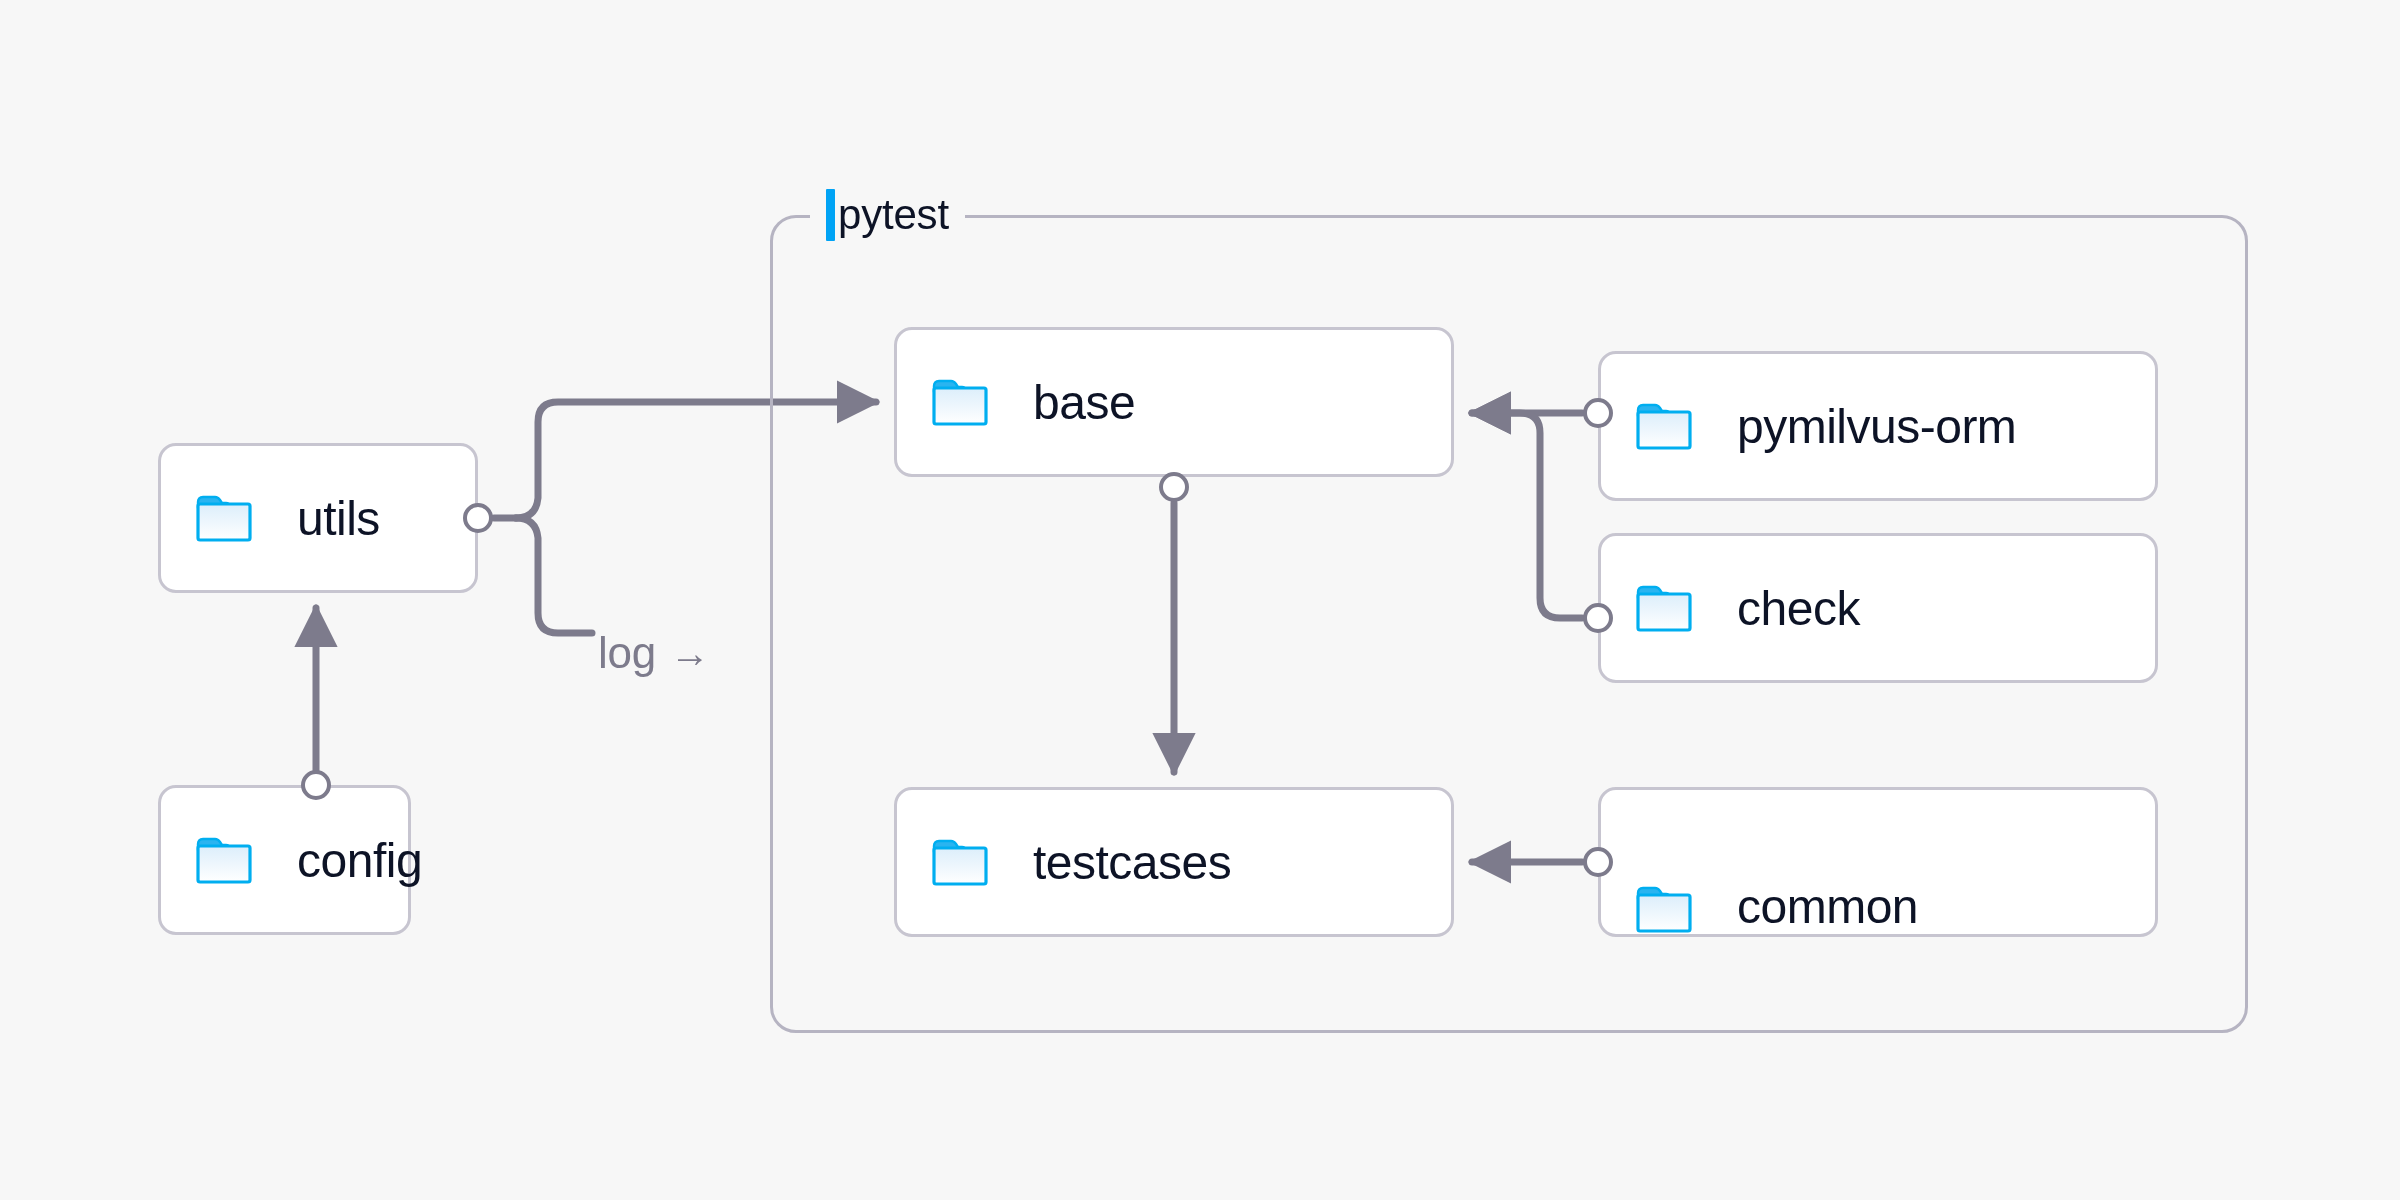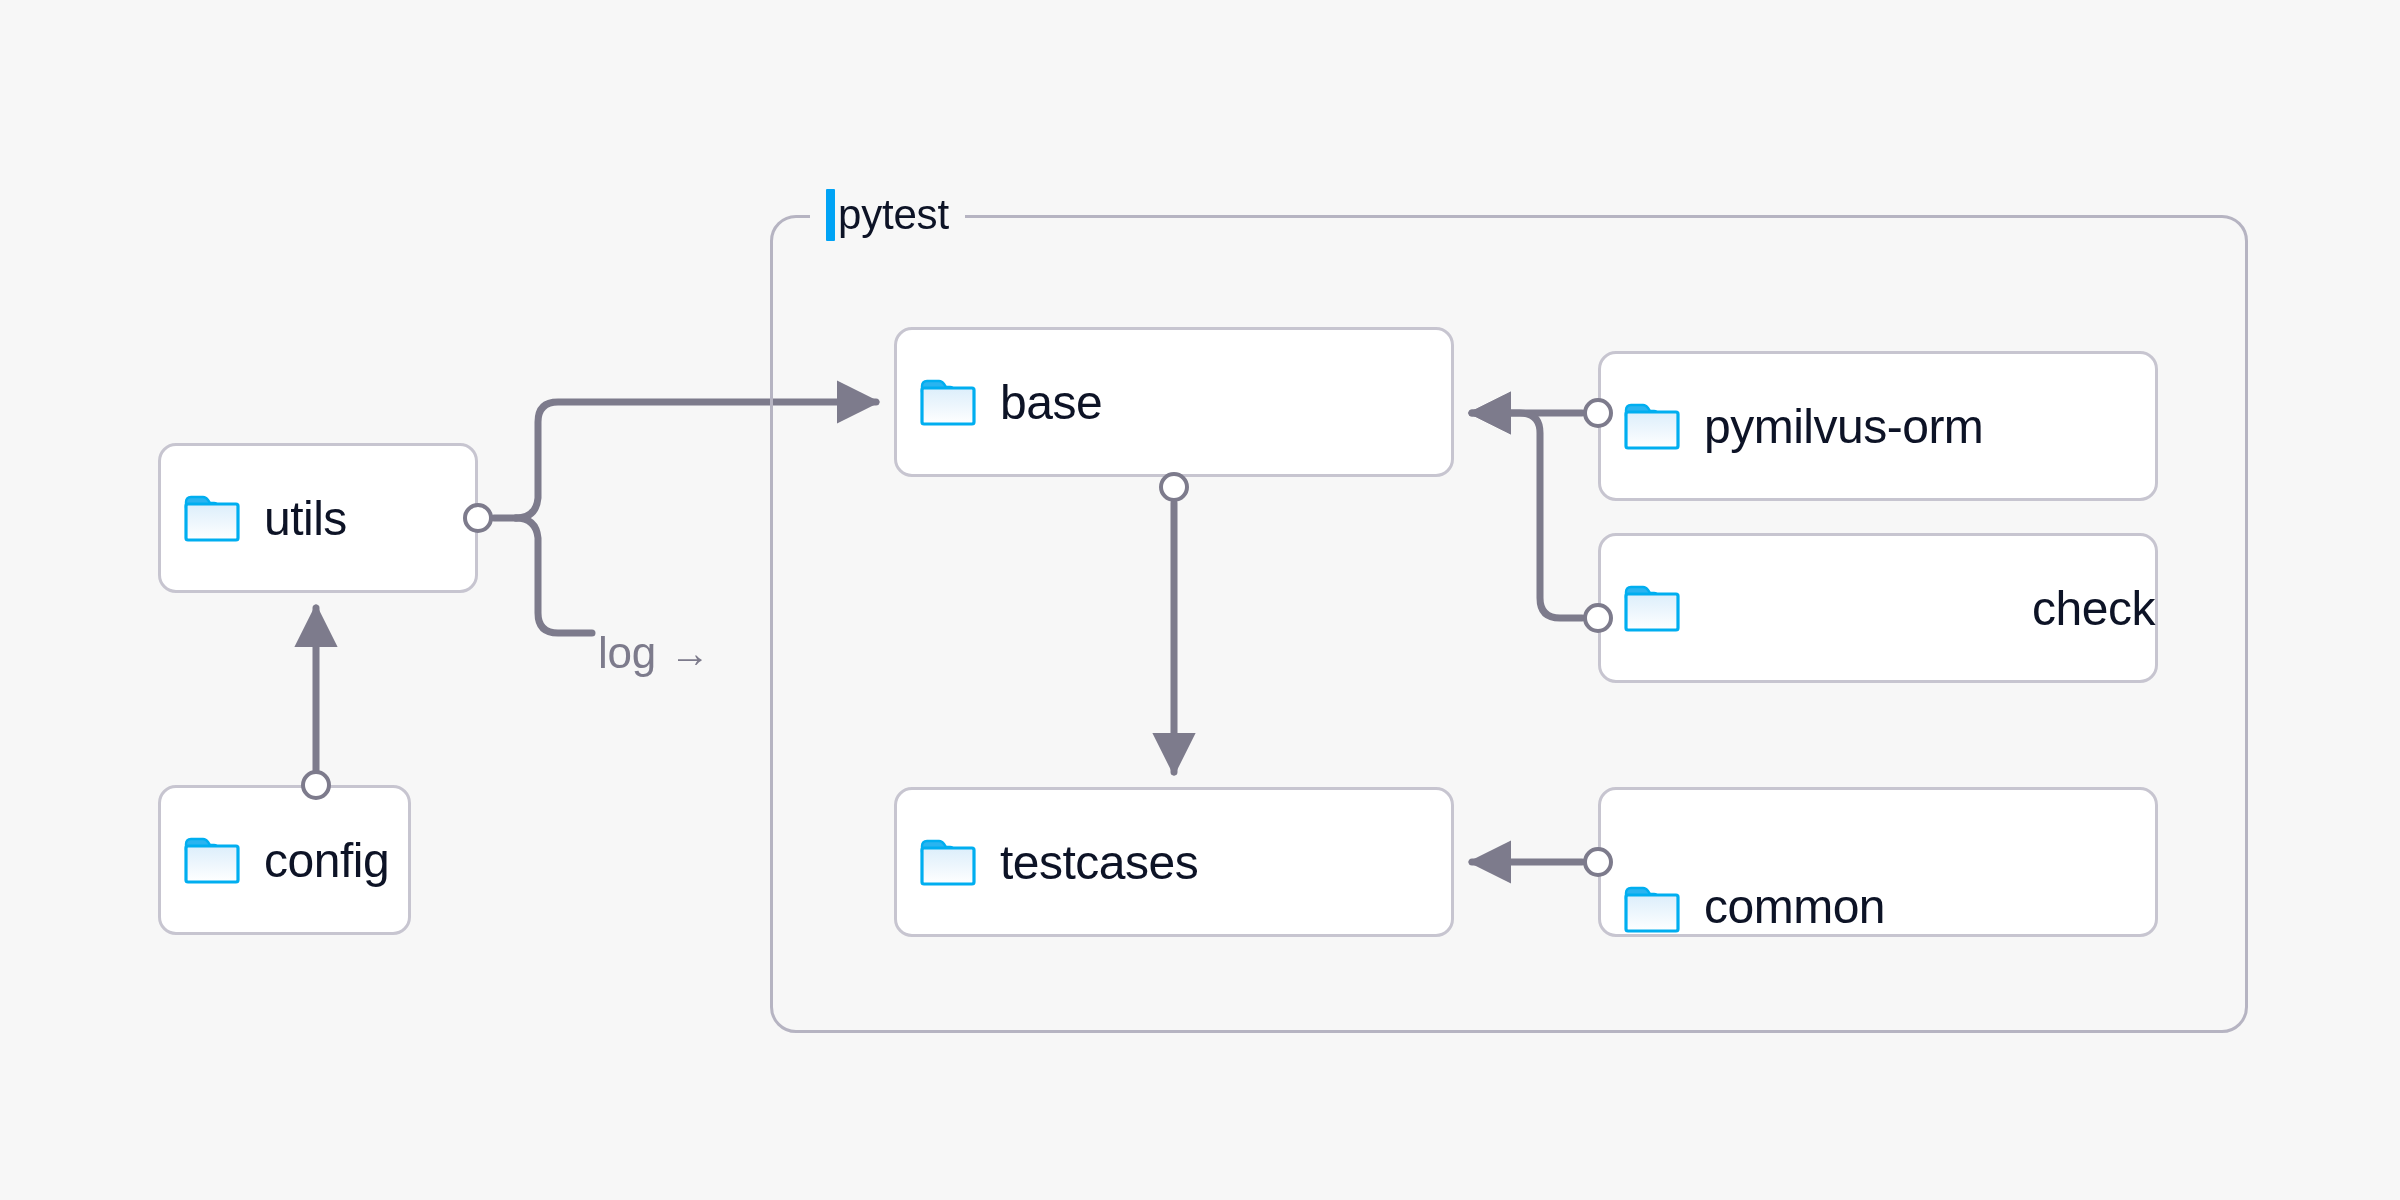--- a/index.html
+++ b/index.html
@@ -60,22 +60,22 @@
 
   
   .node {
     position: absolute;
     box-sizing: border-box;
     background: #ffffff;
     border: 3px solid #c7c5d0;
     border-radius: 18px;
     display: flex;
     align-items: center;
-    padding-left: 22px;
-    gap: 23px;
+    padding-left: 34px;
+    gap: 44px;
   }
   .node-label {
     font-size: 48px;
     color: #0d1326;
     letter-spacing: -0.5px;
     white-space: nowrap;
   }
   .folder-icon {
     flex: 0 0 auto;
     width: 58px;
@@ -192,21 +192,21 @@
   </div>
 
   <div class="node" style="left:1598px; top:327px; width:560px; height:150px;margin-top:24px;">
     <svg class="folder-icon" viewBox="0 0 58 50">
       <path d="M3 9 Q3 4 8 4 L20 4 Q23 4 25 7 L27 10 L31 10 Q34 10 34 13 L34 15 L3 15 Z" fill="#2ab4f0" stroke="#00aef0" stroke-width="2.4" stroke-linejoin="round"></path>
       <rect x="3" y="11" width="52" height="36" rx="2" fill="url(#folderGrad)" stroke="#00aef0" stroke-width="3.2"></rect>
     </svg>
     <span class="node-label">pymilvus-orm</span>
   </div>
 
-  <div class="node" style="left:1598px; top:533px; width:560px; height:150px;justify-content:space-between;">
+  <div class="node" style="left:1598px; top:533px; width:560px; height:150px;">
     <svg class="folder-icon" viewBox="0 0 58 50">
       <path d="M3 9 Q3 4 8 4 L20 4 Q23 4 25 7 L27 10 L31 10 Q34 10 34 13 L34 15 L3 15 Z" fill="#2ab4f0" stroke="#00aef0" stroke-width="2.4" stroke-linejoin="round"></path>
       <rect x="3" y="11" width="52" height="36" rx="2" fill="url(#folderGrad)" stroke="#00aef0" stroke-width="3.2"></rect>
     </svg>
     <span class="node-label">check</span>
   </div>
 
   <div class="node" style="left:1598px; top:787px; width:560px; height:150px;align-items:flex-end;">
     <svg class="folder-icon" viewBox="0 0 58 50">
       <path d="M3 9 Q3 4 8 4 L20 4 Q23 4 25 7 L27 10 L31 10 Q34 10 34 13 L34 15 L3 15 Z" fill="#2ab4f0" stroke="#00aef0" stroke-width="2.4" stroke-linejoin="round"></path>

